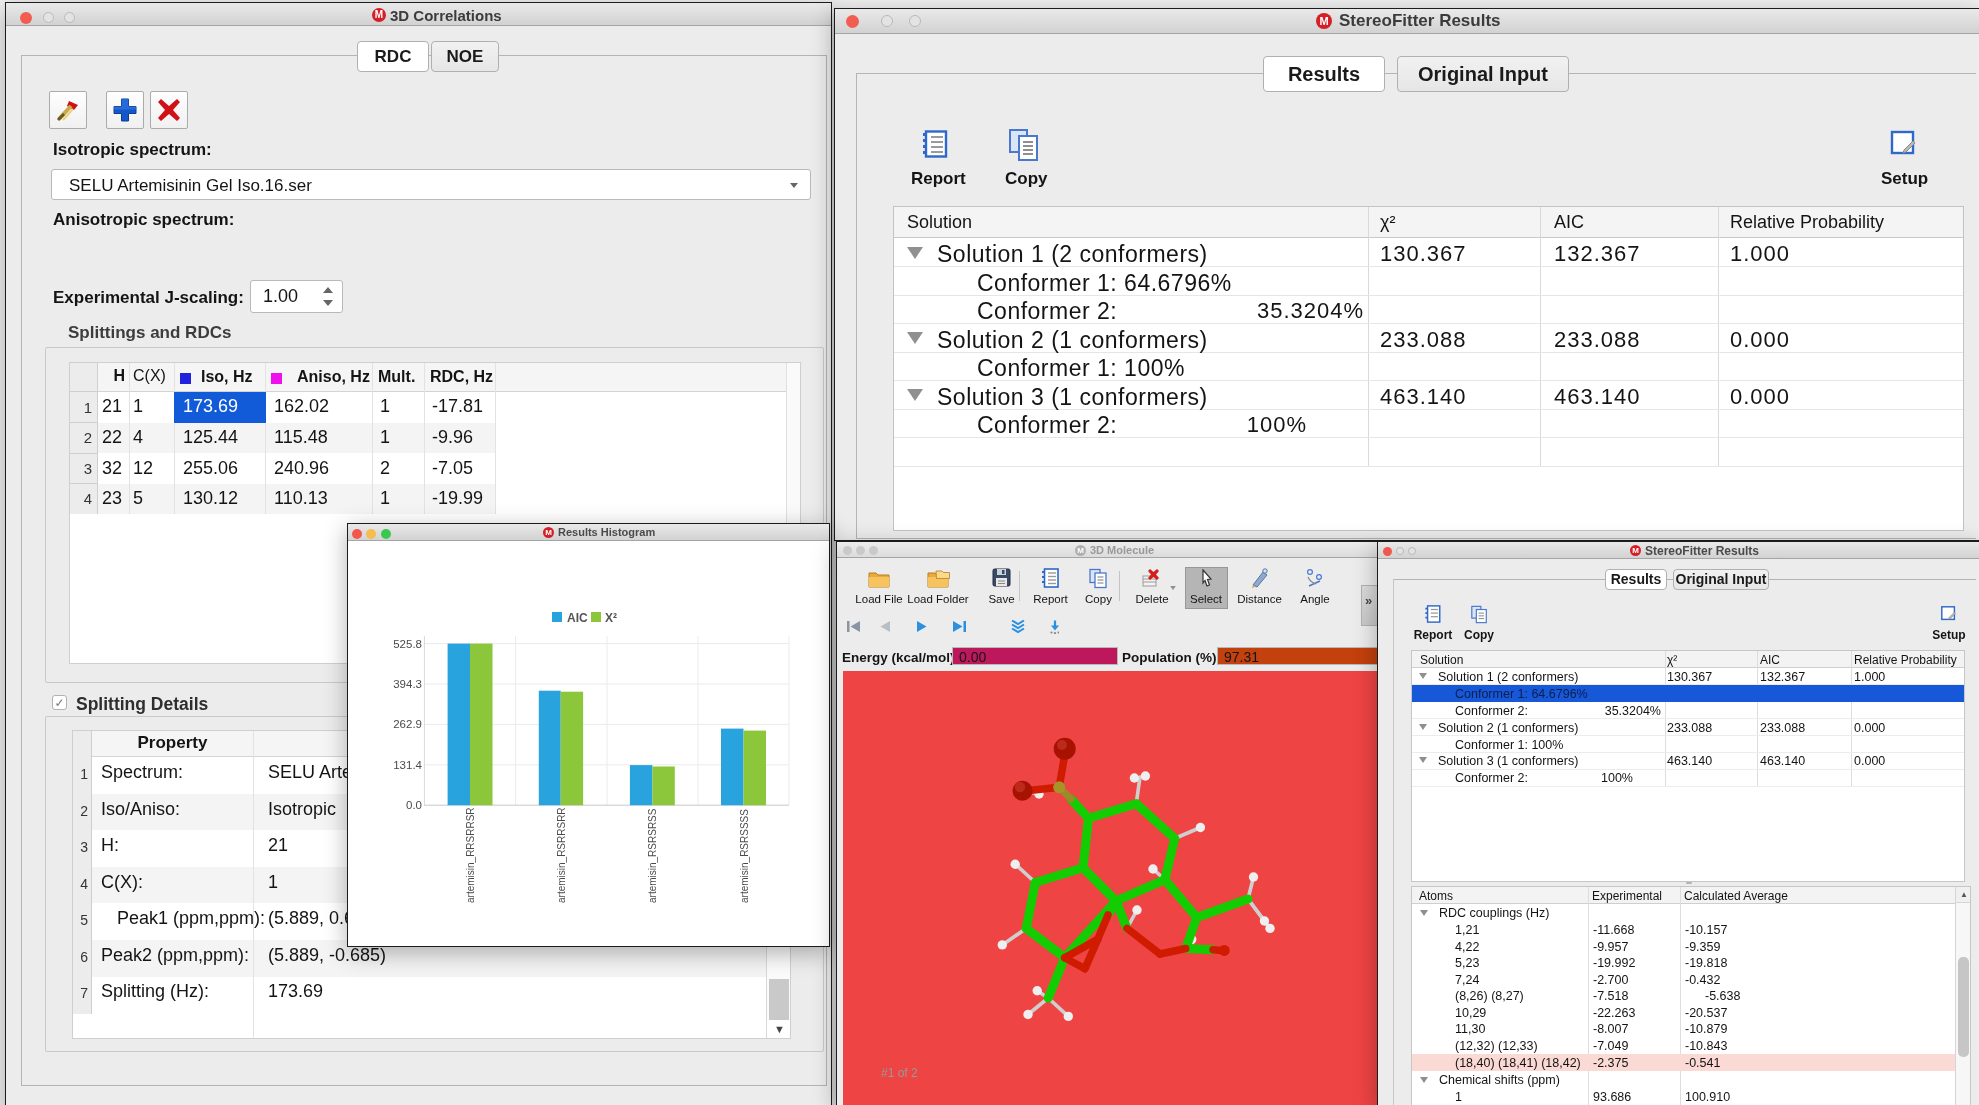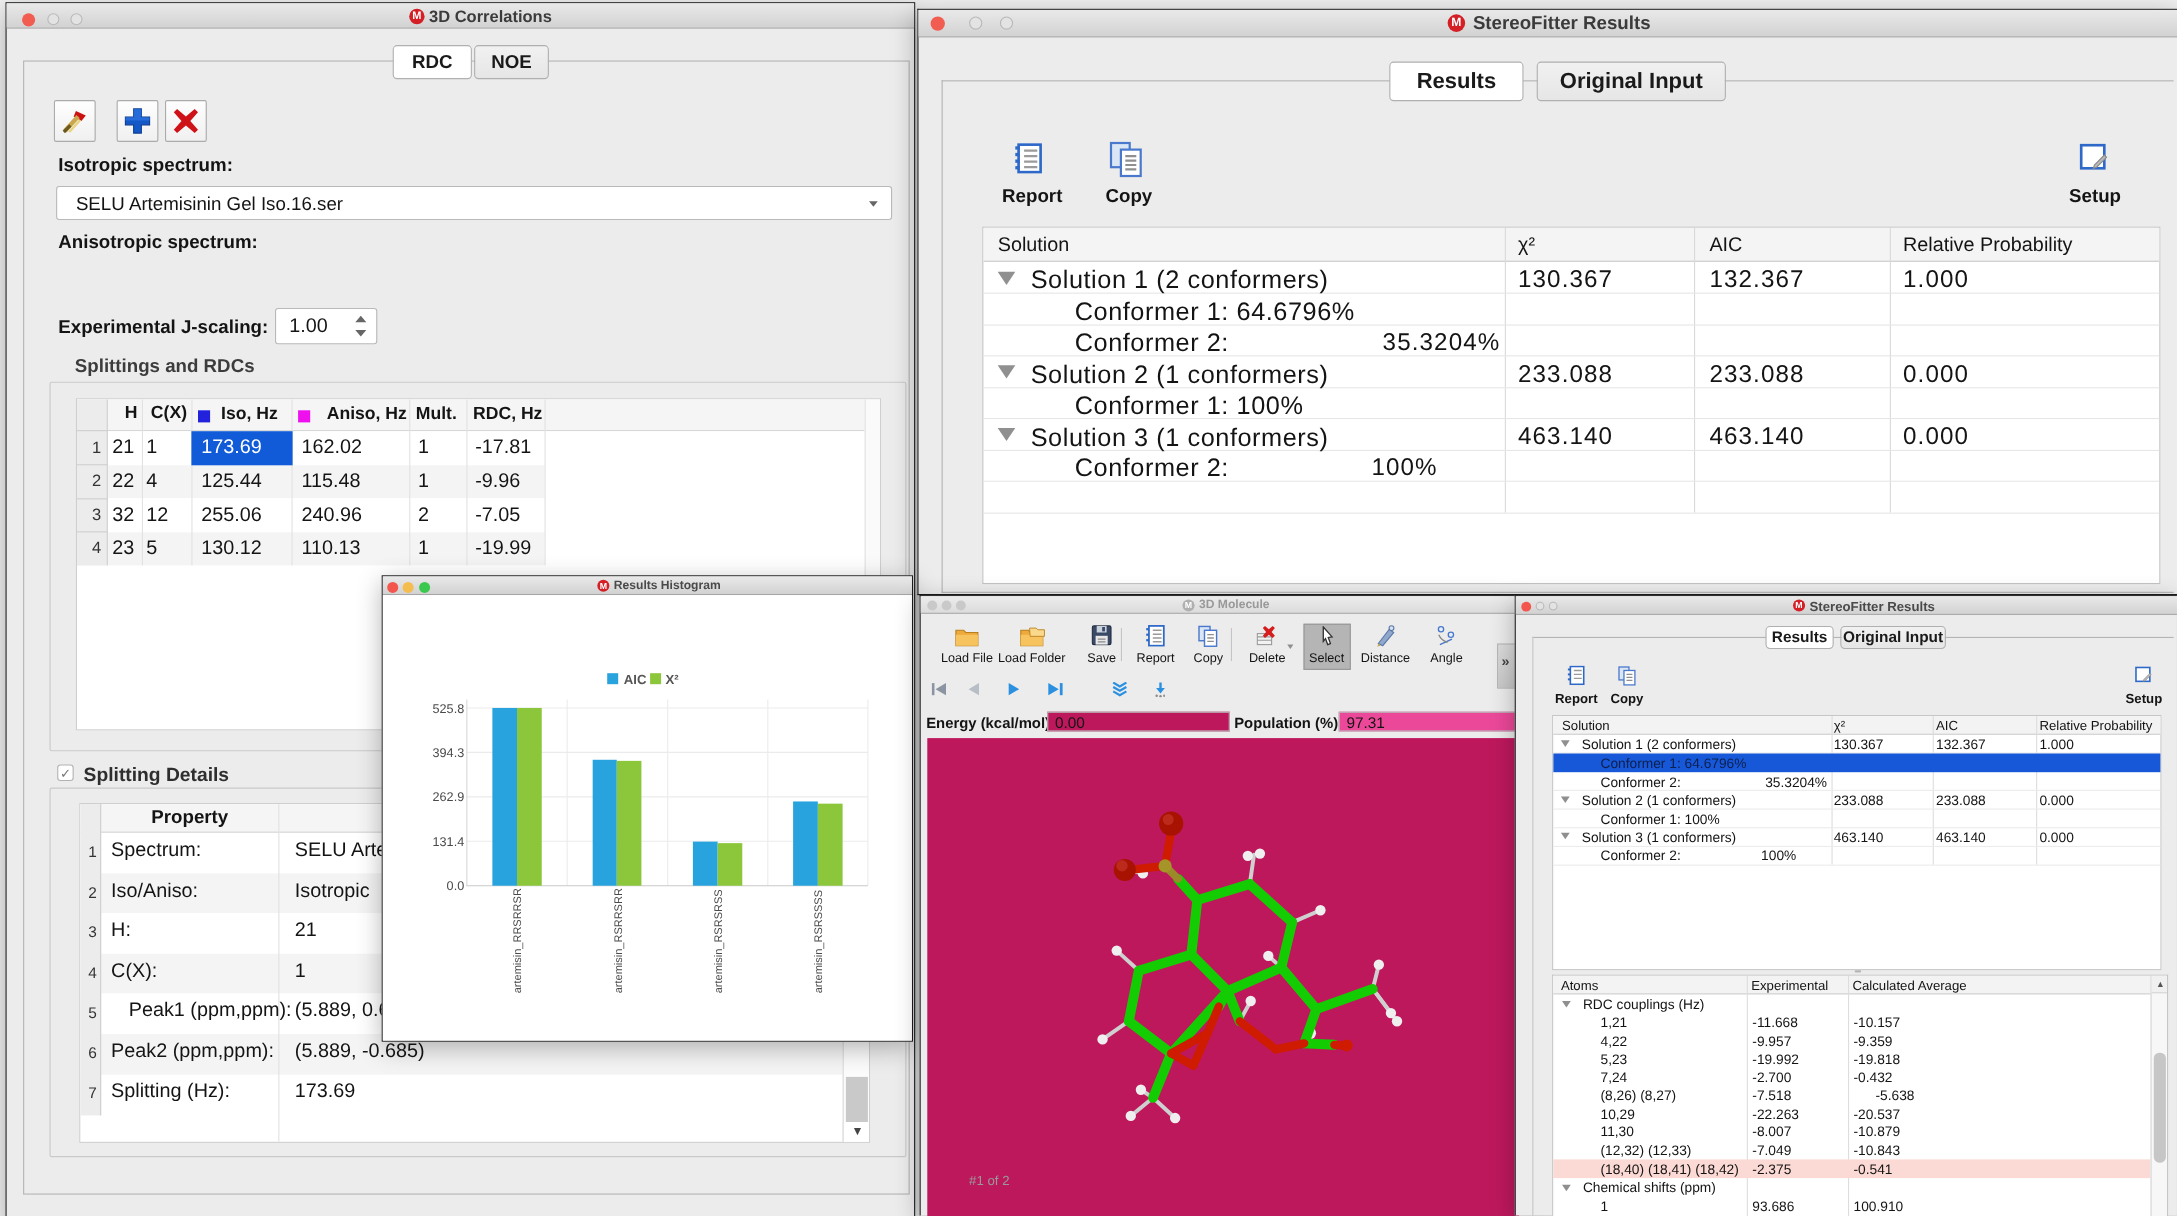--- a/index.html
+++ b/index.html
@@ -101,21 +101,21 @@
     <div class="abs" style="left:0; top:120px; width:28px; height:1px; background:#cfcfcf;"></div>
 
     <div class="abs" style="left:59px; top:0; width:1px; height:151px; background:#e2e2e2;"></div>
     <div class="abs" style="left:104px; top:0; width:1px; height:151px; background:#e2e2e2;"></div>
     <div class="abs" style="left:195px; top:0; width:1px; height:151px; background:#e2e2e2;"></div>
     <div class="abs" style="left:302px; top:0; width:1px; height:151px; background:#e2e2e2;"></div>
     <div class="abs" style="left:354px; top:0; width:1px; height:151px; background:#e2e2e2;"></div>
     <div class="abs" style="left:425px; top:0; width:1px; height:151px; background:#e2e2e2;"></div>
 
     <div class="abs lbl" style="left:28px; top:4px; width:27px; font-size:16px; font-weight:700; text-align:right;">H</div>
-    <div class="abs lbl" style="left:59px; top:4px; width:41px; font-size:16px; font-weight:700; text-align:right;">C(X)</div>
+    <div class="abs lbl" style="left:59px; top:4px; width:41px; font-size:16px; font-weight:400; text-align:center;">C(X)</div>
     <div class="abs" style="left:110px; top:10px; width:11px; height:11px; background:#2222dd;"></div>
     <div class="abs lbl" style="left:131px; top:5px; font-size:16px; font-weight:700;">Iso, Hz</div>
     <div class="abs" style="left:201px; top:10px; width:11px; height:11px; background:#ee11ee;"></div>
     <div class="abs lbl" style="left:227px; top:5px; font-size:16px; font-weight:700;">Aniso, Hz</div>
     <div class="abs lbl" style="left:308px; top:5px; font-size:16px; font-weight:700;">Mult.</div>
     <div class="abs lbl" style="left:360px; top:5px; font-size:16px; font-weight:700;">RDC, Hz</div>
 
     <div class="abs" style="left:104px; top:29px; width:92px; height:31px; background:#115bd8;"></div>
 
     <div class="abs lbl" style="left:32px; top:33px; font-size:18px;">21</div>
@@ -425,25 +425,25 @@
       <circle cx="204.5" cy="12.5" r="1.1" fill="#888"></circle>
       <circle cx="208" cy="13" r="1.1" fill="#888"></circle>
       <circle cx="211.5" cy="12.5" r="1.1" fill="#888"></circle>
     </svg>
 
     <div class="abs lbl" style="left:5px; top:92px; font-size:13.5px; font-weight:700;">Energy (kcal/mol):</div>
     <div class="abs" style="left:115px; top:89px; width:166px; height:18px; background:#be185d; border:1px solid #b9b9b9;">
       <div class="abs lbl" style="left:6px; top:1px; font-size:14px;">0.00</div>
     </div>
     <div class="abs lbl" style="left:285px; top:92px; font-size:13.5px; font-weight:700;">Population (%):</div>
-    <div class="abs" style="left:380px; top:89px; width:163px; height:18px; background:#ec4899; border:1px solid #b9b9b9;">
+    <div class="abs" style="left:380px; top:89px; width:163px; height:18px; background:#c2410c; border:1px solid #b9b9b9;">
       <div class="abs lbl" style="left:6px; top:1px; font-size:14px;">97.31</div>
     </div>
   </div>
-  <div class="abs" id="molCanvas" style="left:6px; top:129px; width:538px; height:435px; background:#be185d;">
+  <div class="abs" id="molCanvas" style="left:6px; top:129px; width:538px; height:435px; background:#ef4444;">
     <svg width="538" height="435" viewBox="0 0 538 435">
         <g transform="translate(0,2)">
       <g stroke="#cfcfcf" stroke-width="3.6" stroke-linecap="round">
         <line x1="293.2" y1="130.7" x2="297" y2="104"></line>
         <line x1="331.7" y1="165.5" x2="357.4" y2="154.5"></line>
         <line x1="192.3" y1="209.5" x2="172.2" y2="191.2"></line>
         <line x1="183.2" y1="255.4" x2="159.3" y2="271.9"></line>
         <line x1="205.2" y1="325" x2="194.2" y2="317.7"></line>
         <line x1="205.2" y1="325" x2="185" y2="341.5"></line>
         <line x1="205.2" y1="325" x2="225.3" y2="343.4"></line>

